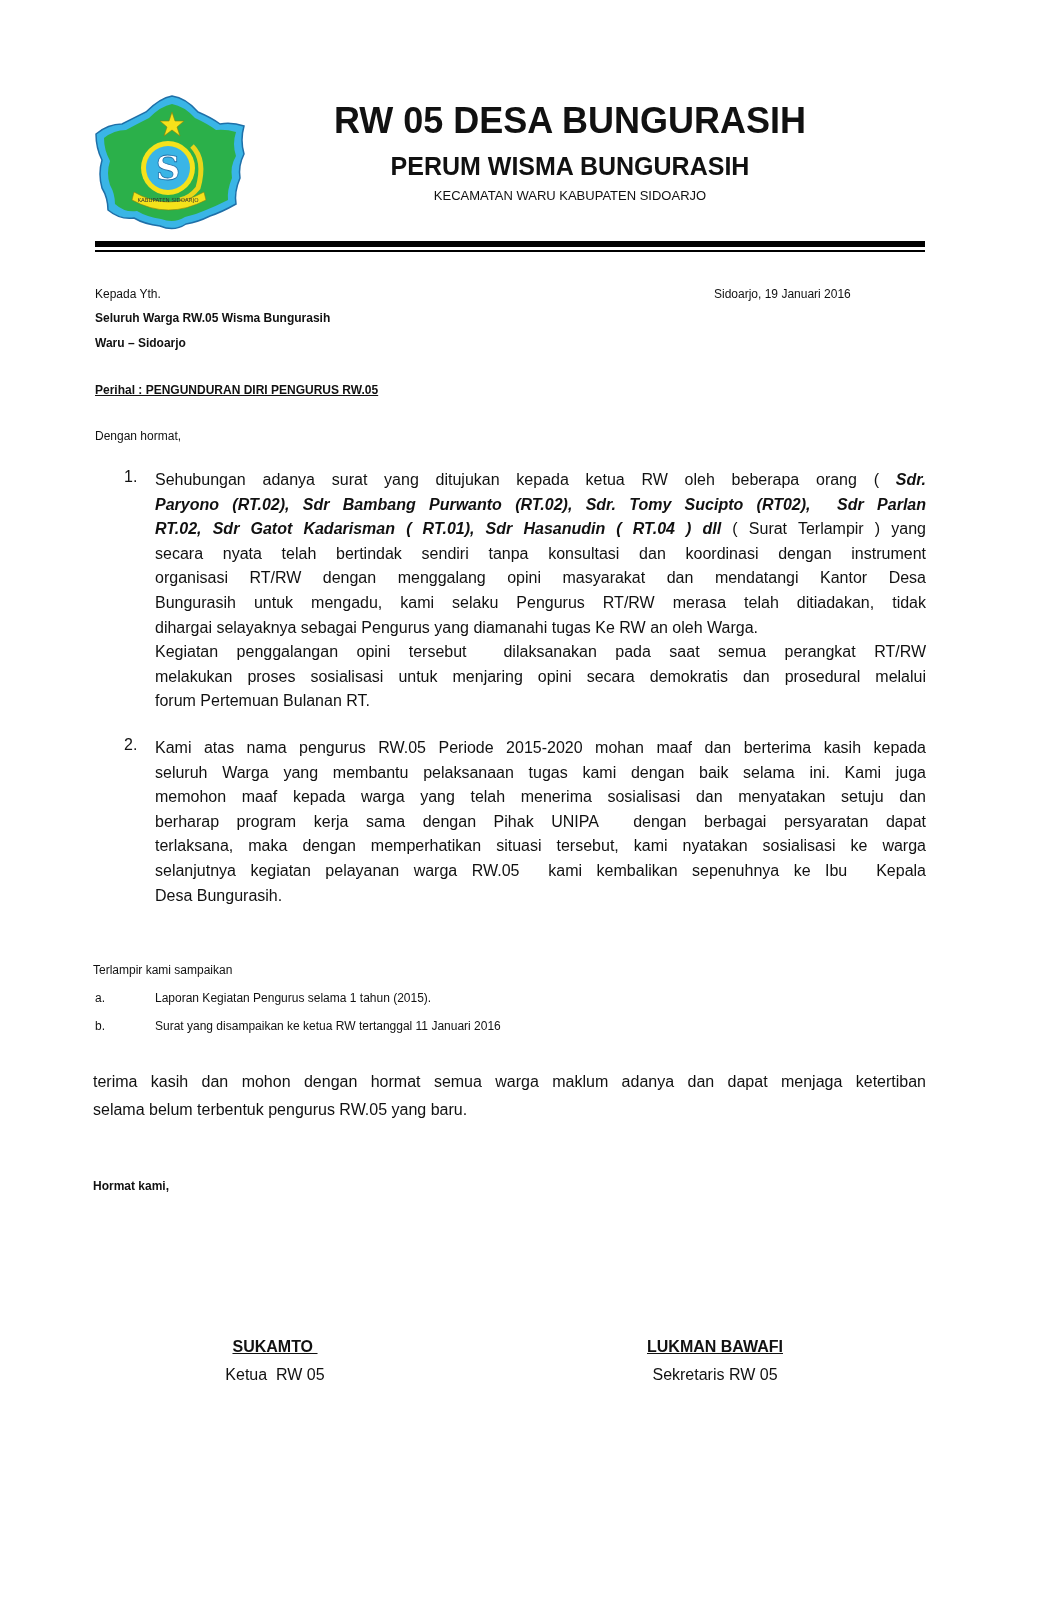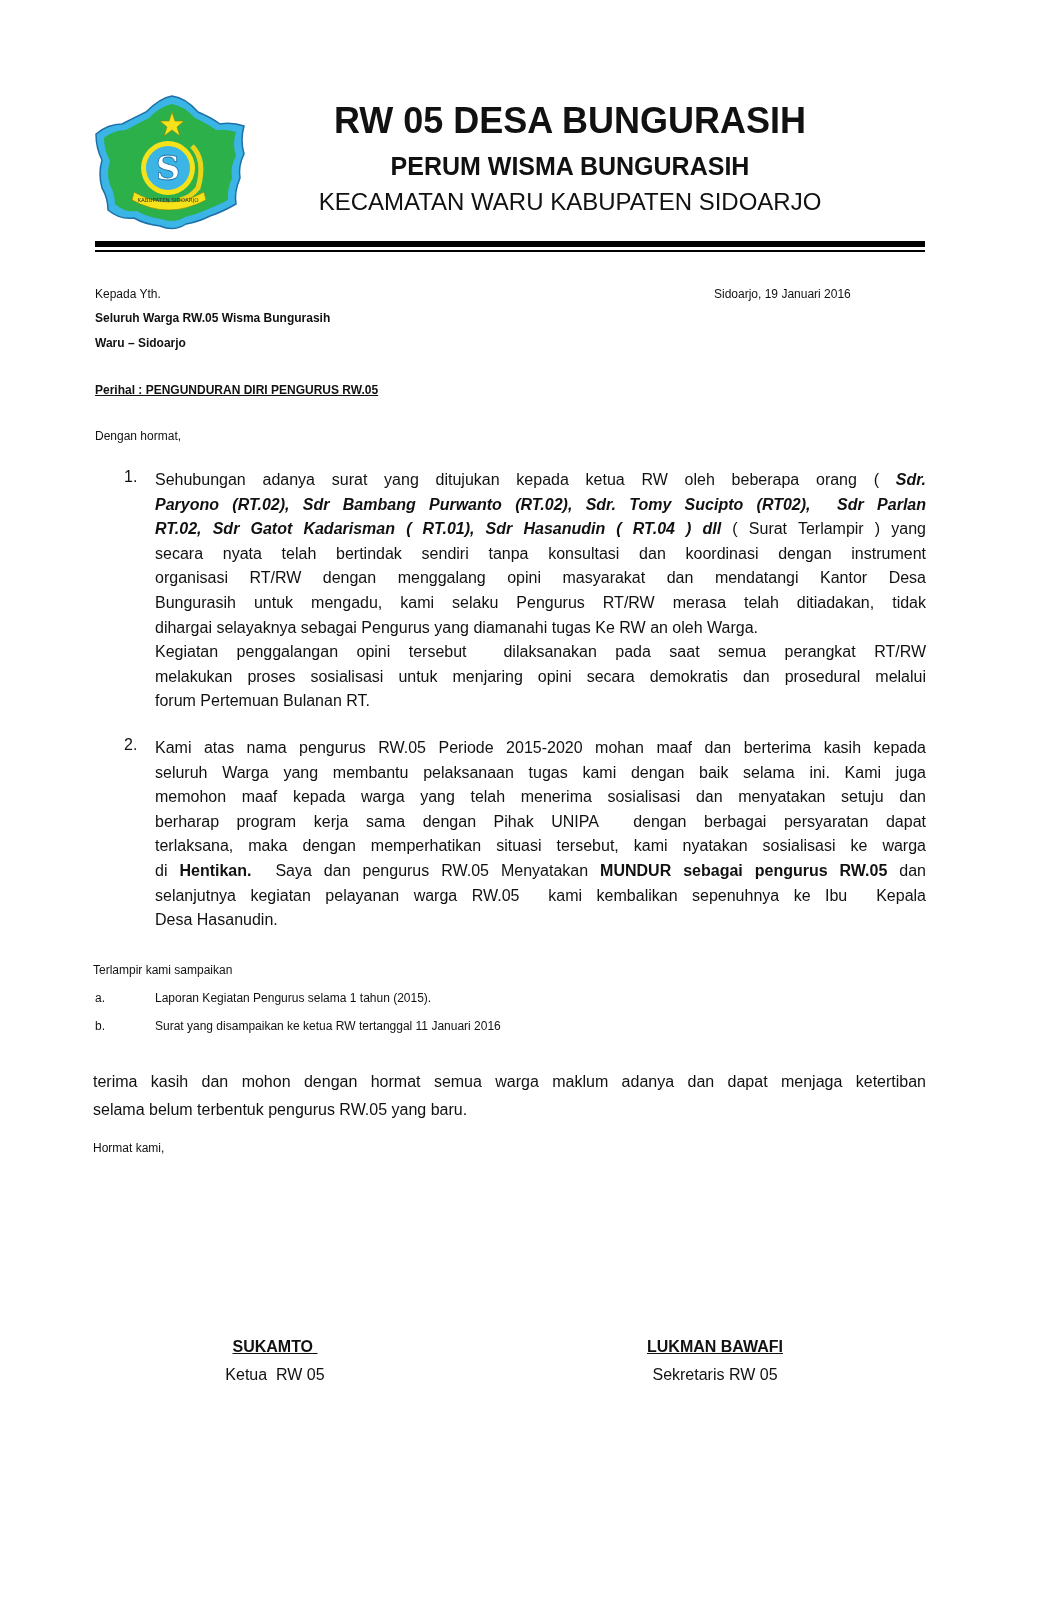--- a/index.html
+++ b/index.html
@@ -2,21 +2,21 @@
 <html><head>
   <meta charset="utf-8">
   <style>
     html, body { margin: 0; padding: 0; background: #ffffff; }
     body { width: 1043px; height: 1600px; position: relative; overflow: hidden;
            font-family: "Liberation Sans", sans-serif; color: #111; }
     .abs { position: absolute; }
     .logo { left: 94px; top: 94px; width: 156px; height: 140px; }
     .h1 { left: 270px; width: 600px; top: 100px; text-align: center; font-size: 36px; font-weight: bold; letter-spacing: 0px; }
     .h2 { left: 270px; width: 600px; top: 152px; text-align: center; font-size: 25px; font-weight: bold; }
-    .h3 { left: 270px; width: 600px; top: 188px; text-align: center; font-size: 24px; }
+    .h3 { left: 270px; width: 600px; top: 188px; text-align: center; font-size: 13px; }
     .rule1 { left: 95px; top: 241px; width: 830px; height: 6px; background: #000; }
     .rule2 { left: 95px; top: 250px; width: 830px; height: 2px; background: #000; }
     .txt { font-size: 12px; line-height: 24.6px; }
     .b { font-weight: bold; }
     .bi { font-weight: bold; font-style: italic; }
     .u { text-decoration: underline; }
     .num { position: absolute; left: 124px; font-size: 16px; }
     .item { position: absolute; left: 155px; width: 771px; font-size: 16px; line-height: 24.6px; text-align: justify; }
     .line { display: block; text-align: justify; text-align-last: justify; white-space: nowrap; }
     .line.l { text-align-last: left; }
@@ -67,34 +67,33 @@
     <span class="line l"><span style="white-space: pre;">forum Pertemuan Bulanan RT.</span></span>
   </div>
 
 <div class="num" style="top:736px;">2.</div>
 <div class="item" style="top:736px;" id="point-1">
     <span class="line"><span style="white-space: pre;">Kami atas nama pengurus RW.05 Periode 2015-2020 mohan maaf dan berterima kasih kepada</span></span>
     <span class="line"><span style="white-space: pre;">seluruh Warga yang membantu pelaksanaan tugas kami dengan baik selama ini. Kami juga</span></span>
     <span class="line"><span style="white-space: pre;">memohon maaf kepada warga yang telah menerima sosialisasi dan menyatakan setuju dan</span></span>
     <span class="line"><span style="white-space: pre;">berharap program kerja sama dengan Pihak UNIPA  dengan berbagai persyaratan dapat</span></span>
     <span class="line"><span style="white-space: pre;">terlaksana, maka dengan memperhatikan situasi tersebut, kami nyatakan sosialisasi ke warga</span></span>
-    <span class="line"><span style="white-space: pre;">di </span><span class="b" style="white-space: pre;">Hentikan.</span><span style="white-space: pre;">  Saya dan pengurus RW.05 Menyatakan </span><span class="b" style="white-space: pre;">MUNDUR sebagai pengurus RW.05</span><span style="white-space: pre;"> dan</span></span>
     <span class="line"><span style="white-space: pre;">selanjutnya kegiatan pelayanan warga RW.05  kami kembalikan sepenuhnya ke Ibu  Kepala</span></span>
-    <span class="line l"><span style="white-space: pre;">Desa Hasanudin.</span></span>
+    <span class="line l"><span style="white-space: pre;">Desa Bungurasih.</span></span>
   </div>
 
 <div class="abs txt" style="left:93px; top:958px;">Terlampir kami sampaikan</div>
 <div class="abs txt" style="left:95px; top:986px;">a.</div>
 <div class="abs txt" style="left:155px; top:986px;">Laporan Kegiatan  Pengurus selama 1 tahun  (2015).</div>
 <div class="abs txt" style="left:95px; top:1014px;">b.</div>
 <div class="abs txt" style="left:155px; top:1014px;">Surat yang disampaikan ke ketua RW tertanggal 11 Januari 2016</div>
 
 <div class="abs" style="left:93px; top:1068px; width:833px; font-size:16px; line-height:28px;">
   <span class="line">terima kasih dan mohon dengan hormat semua warga maklum adanya dan dapat menjaga ketertiban</span>
   <span class="line l">selama belum terbentuk pengurus RW.05 yang baru.</span>
 </div>
 
-<div class="abs txt" style="left:93px; top:1136px;">Hormat kami,</div>
+<div class="abs txt" style="left:93px; top:1174px;font-weight:bold;">Hormat kami,</div>
 
 <div class="abs sig b u" style="left:180px; width:190px; top:1338px; white-space:pre;">SUKAMTO </div>
 <div class="abs sig" style="left:180px; width:190px; top:1366px; white-space:pre;">Ketua  RW 05</div>
 <div class="abs sig b u" style="left:620px; width:190px; top:1338px;">LUKMAN BAWAFI</div>
 <div class="abs sig" style="left:620px; width:190px; top:1366px;">Sekretaris RW 05</div>
 
 </body></html>

